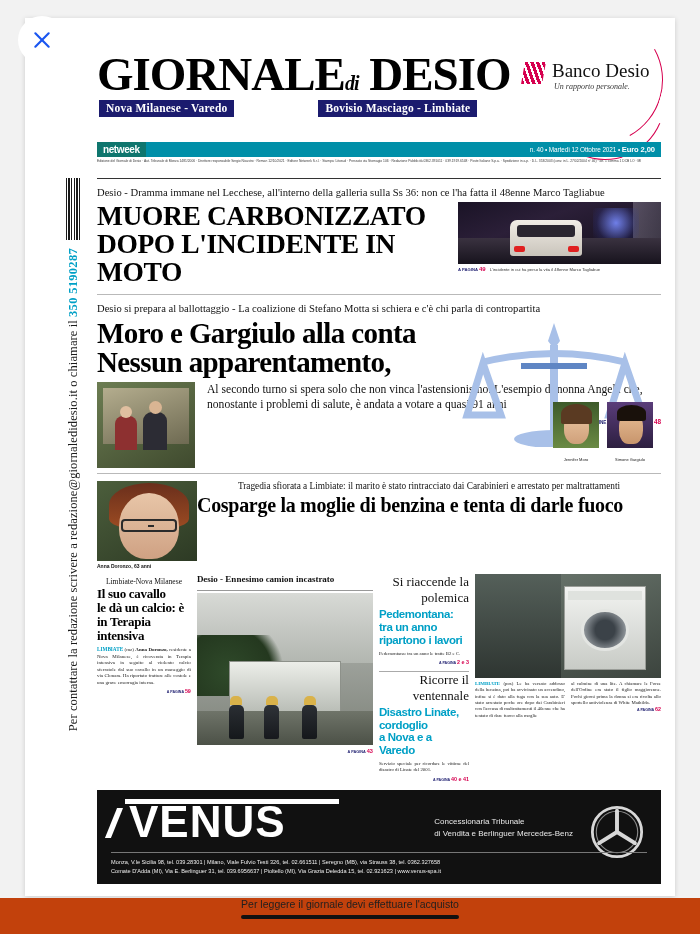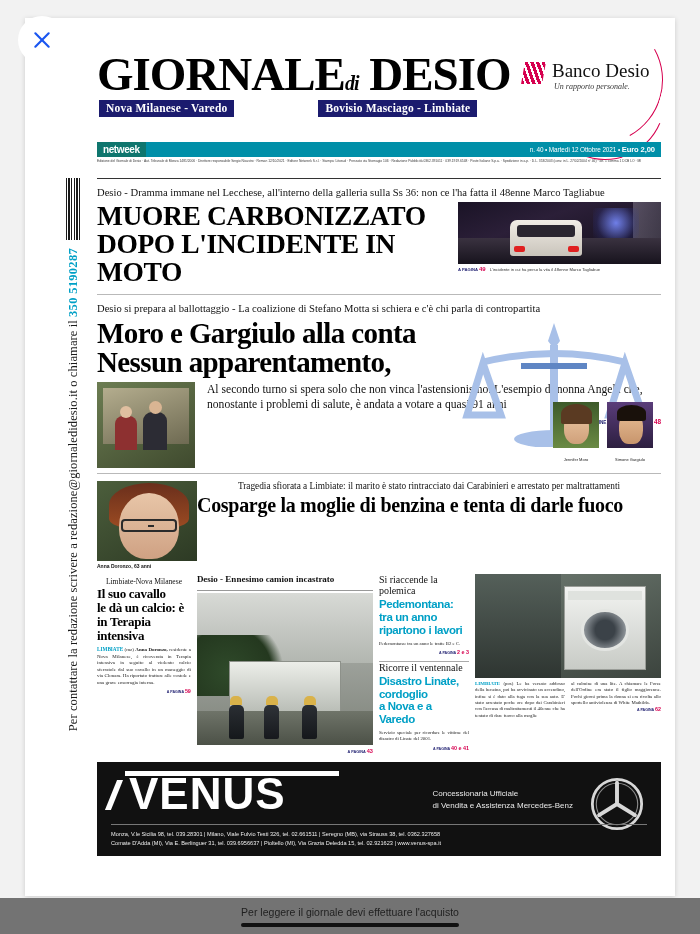--- a/index.html
+++ b/index.html
@@ -247,22 +247,22 @@
   .truck-img .hh1, .truck-img .hh2, .truck-img .hh3 {
     position:absolute; width:12px; height:9px; border-radius:5px 5px 0 0; background:#d9b24a; }
   .truck-img .hh1 { left:19%; bottom:calc(4% + 34px); }
   .truck-img .hh2 { left:39%; bottom:calc(4% + 34px); }
   .truck-img .hh3 { left:61%; bottom:calc(4% + 34px); }
   .ccol .endref2 { text-align:right; font-family:"Liberation Sans",sans-serif;
     font-size:3.8px; font-weight:bold; color:#1b1b6e; margin-top:3px; }
   .ccol .endref2 b { color:#d6004f; font-size:5.6px; }
 
   .mcol { width:96px; }
-  .mcol .mk { font-family:"Liberation Serif",serif; font-size:10px; color:#111;
-    text-align:left; margin-bottom:2px; }
+  .mcol .mk { font-family:"Liberation Serif",serif; font-size:13px; color:#111;
+    text-align:right; margin-bottom:2px; }
   .mcol .mh { font-family:"Liberation Sans",sans-serif; font-weight:bold;
     font-size:11.5px; line-height:1.12; color:#00a0c6; letter-spacing:-.4px; }
   .mcol .mb { font-family:"Liberation Serif",serif; font-size:4.8px; color:#222;
     line-height:1.3; text-align:justify; margin-top:4px; }
   .mcol .mr { text-align:right; font-family:"Liberation Sans",sans-serif;
     font-size:3.6px; font-weight:bold; color:#1b1b6e; margin-top:2px; }
   .mcol .mr b { color:#d6004f; font-size:5.4px; }
   .mcol hr { border:none; border-top:1px solid #aaa; margin:6px 0 0; }
 
   .rcol { width:186px; }
@@ -311,22 +311,22 @@
   .venus-rule { position:absolute; left:14px; right:14px; top:62px; height:1px; background:#777; }
   .venus-addr {
     position:absolute; left:14px; right:14px; top:68px;
     font-family:"Liberation Sans",sans-serif; font-size:5.6px; color:#eee;
     line-height:1.65; white-space:nowrap;
   }
 
   
   .buybar {
     position:absolute; left:0; bottom:0; width:700px; height:36px;
-    background:#737373; display:flex; flex-direction:column;
-    align-items:center; justify-content:center; z-index:30;
+    background:#c2410c; display:flex; flex-direction:column;
+    align-items:center; z-index:30;
   }
   .buybar .txt {
     font-family:"Liberation Sans",sans-serif; font-size:10.5px; color:#1f1f1f;
   }
   .buybar .bar { width:218px; height:4px; background:#111; border-radius:2px; margin-top:5px; }
   .page-edge { position:absolute; left:0; top:0; width:25px; height:934px; background:#f2f2f2; }
 </style>
 </head>
 <body>
 
@@ -518,22 +518,22 @@
               <span>al culmine di una lite. A chiamare le Forze dell'Ordine era stato il figlio maggiorenne. Pochi giorni prima la donna si era rivolta allo sportello antiviolenza di White Mathilda.</span>
               <div class="rr"><span>A PAGINA</span> <b>62</b></div>
             </div>
           </div>
         </div>
       </div>
 
       <div class="venus">
         <div class="venus-logo">VENUS</div>
         <div class="venus-sub">
-          <div>Concessionaria Ufficiale</div>
-          <div>di Vendita e Assistenza Mercedes-Benz</div>
+          <div>Concessionaria Tribunale</div>
+          <div>di Vendita e Berlinguer Mercedes-Benz</div>
         </div>
         <svg class="mb-star" viewBox="0 0 100 100">
           <circle cx="50" cy="50" r="44" fill="none" stroke="#d8d8d8" stroke-width="5"></circle>
           <circle cx="50" cy="50" r="37" fill="none" stroke="#8a8a8a" stroke-width="2"></circle>
           <path d="M50 50 L50 12 M50 50 L18 70 M50 50 L82 70" stroke="#d8d8d8" stroke-width="7" stroke-linecap="round"></path>
         </svg>
         <div class="venus-rule"></div>
         <div class="venus-addr">
           <div>Monza, V.le Sicilia 98, tel. 039.28301   |   Milano, Viale Fulvio Testi 326, tel. 02.661511   |   Seregno (MB), via Strauss 38, tel. 0362.327658</div>
           <div>Comate D'Adda (MI), Via E. Berlinguer 31, tel. 039.6956637   |   Pioltello (MI), Via Grazia Deledda 15, tel. 02.921623   |   www.venus-spa.it</div>

